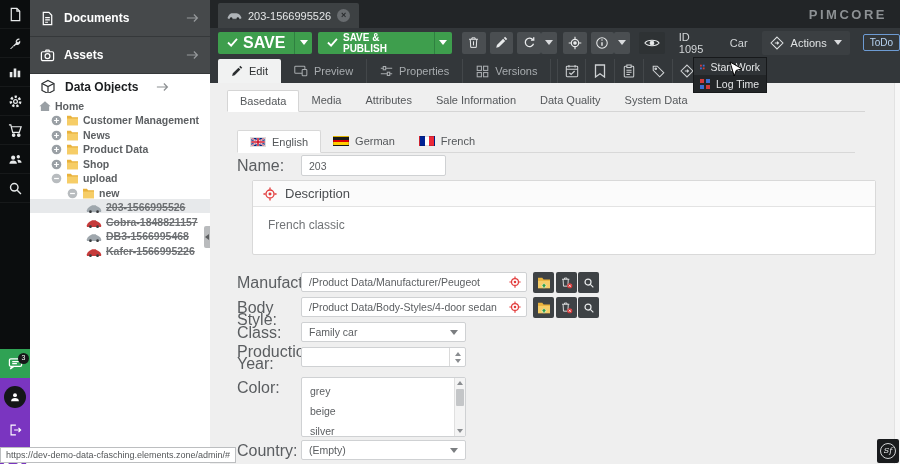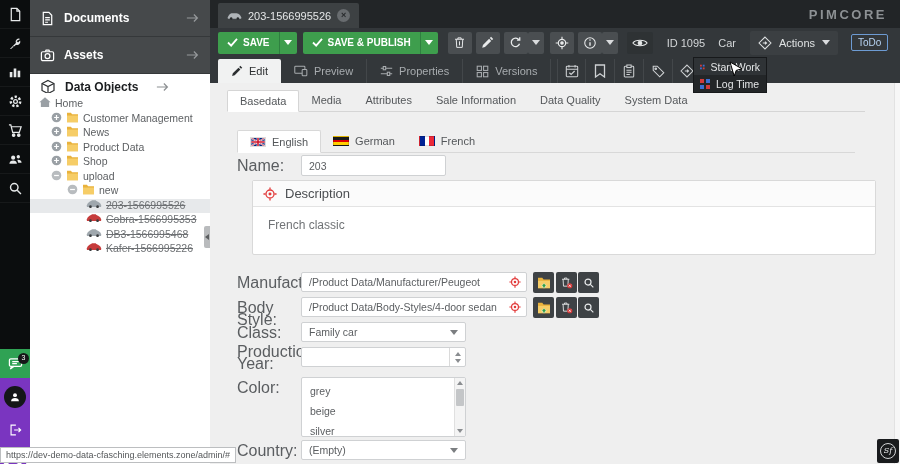--- a/index.html
+++ b/index.html
@@ -17,21 +17,21 @@
   #avatar-circle { position:absolute; left:4px; top:8px; width:22px; height:22px; border-radius:50%; background:#141618; display:flex; align-items:center; justify-content:center; color:#fff; }
   #logout-btn { position:absolute; left:5px; top:42px; width:20px; height:20px; color:#fff; display:flex; align-items:center; justify-content:center; }
   #partial-logo { position:absolute; left:2px; top:70px; width:28px; height:16px; overflow:hidden; color:#fff; font-weight:bold; font-size:22px; letter-spacing:-2px; font-family:"DejaVu Sans", sans-serif; }
 
   
   #sidebar { position:absolute; left:30px; top:0; width:180px; height:464px; background:#fff; z-index:5; }
   .panel-head { height:37px; background:#46494b; color:#fff; display:flex; align-items:center; gap:9px; padding:0 10px; font-size:12px; font-weight:bold; border-bottom:1px solid #35383a; cursor:pointer; }
   .panel-head .grow { flex:1; }
   .panel-head-light { height:27px; background:#fff; color:#1b1d1f; display:flex; align-items:center; gap:9px; padding:0 10px; font-size:12px; font-weight:bold; border-bottom:1px solid #fff; cursor:pointer; }
   #tree { position:absolute; top:93px; left:0; right:0; bottom:0; background:#fff; font-size:10.5px; color:#5c5f62; }
-  .trow { height:14.5px; display:flex; align-items:flex-start; gap:4px; white-space:nowrap; cursor:pointer; }
+  .trow { height:14.5px; display:flex; align-items:flex-end; gap:4px; white-space:nowrap; cursor:pointer;font-weight:bold; }
   .trow.sel { background:#e7e9eb; }
   .strike { text-decoration:line-through; color:#6e7174; }
   #collapse-handle { position:absolute; left:204px; top:226px; width:6px; height:22px; background:#b9bbbd; z-index:6; border-radius:2px 0 0 2px; display:flex; align-items:center; justify-content:center; }
   #collapse-handle i { width:0; height:0; border-top:3px solid transparent; border-bottom:3px solid transparent; border-right:4px solid #5a5d5f; }
 
   
   #main { position:absolute; left:210px; top:0; right:0; height:464px; }
   #topstrip { position:absolute; left:0; right:0; top:0; height:28px; background:#222527; }
   #doc-tab { position:absolute; left:8px; top:3px; height:25px; background:#3d4143; border-radius:2px 2px 0 0; display:flex; align-items:center; gap:6px; padding:0 9px; color:#e4e6e7; font-size:11px; cursor:pointer; }
   #tab-close { width:13px; height:13px; border-radius:50%; background:#686c6f; color:#26292b; font-size:9px; font-weight:bold; line-height:13px; text-align:center; cursor:pointer; }
@@ -299,21 +299,21 @@
           </svg>
         <span class="strike">203-1566995526</span>
       </div>
       <div class="trow" style="padding-left:56px">
         <svg width="16" height="9" viewBox="0 0 18 10">
             <path d="M1 7c.5-2 2.5-4 4.5-4.7h6C14.5 3 16.5 5 17 7v2H1z" fill="#c63b3b"></path>
             <path d="M5.5 3l1-1.7h4.5l1.2 1.7z" fill="#c63b3b"></path>
             <circle cx="5" cy="8.6" r="1.5" fill="#3a3d3f"></circle>
             <circle cx="13" cy="8.6" r="1.5" fill="#3a3d3f"></circle>
           </svg>
-        <span class="strike">Cobra-1566995353</span>
+        <span class="strike">Cobra-1848821157</span>
       </div>
       <div class="trow" style="padding-left:56px">
         <svg width="16" height="9" viewBox="0 0 18 10">
             <path d="M1 7c.5-2 2.5-4 4.5-4.7h6C14.5 3 16.5 5 17 7v2H1z" fill="#9fa7ad"></path>
             <path d="M5.5 3l1-1.7h4.5l1.2 1.7z" fill="#9fa7ad"></path>
             <circle cx="5" cy="8.6" r="1.5" fill="#3a3d3f"></circle>
             <circle cx="13" cy="8.6" r="1.5" fill="#3a3d3f"></circle>
           </svg>
         <span class="strike">DB3-1566995468</span>
       </div>
@@ -345,21 +345,21 @@
         <span id="tab-close">×</span>
       </div>
       <div id="logo">PIMCORE</div>
     </div>
 
     <div id="toolbar">
       <div class="gbtn">
         <svg width="11" height="9" viewBox="0 0 12 10" fill="none" stroke="#fff" stroke-width="2">
             <path d="M1 5l3.5 3.5L11 1"></path>
           </svg>
-        <span style="font-size:10px">SAVE</span>
+        <span style="font-size:16px">SAVE</span>
       </div>
       <div class="gcaret">
           <svg width="8" height="5" viewBox="0 0 8 5">
             <path d="M0 0h8L4 5z" fill="#fff"></path>
           </svg>
         </div>
       <div style="width:6px"></div>
       <div class="gbtn">
         <svg width="11" height="9" viewBox="0 0 12 10" fill="none" stroke="#fff" stroke-width="2">
             <path d="M1 5l3.5 3.5L11 1"></path>

